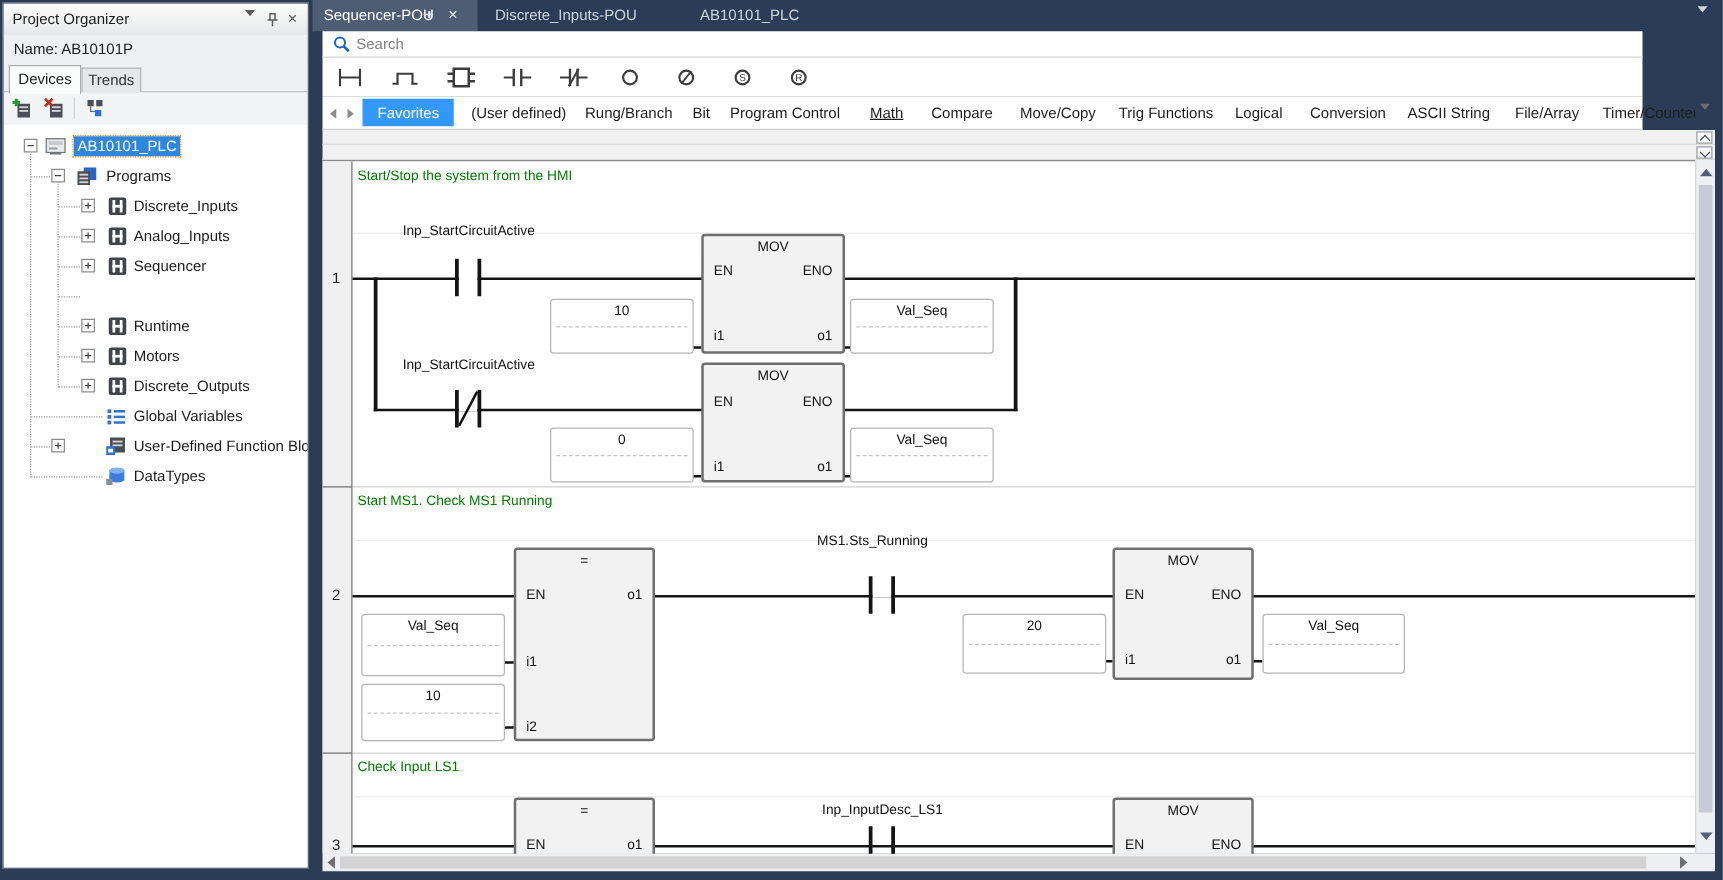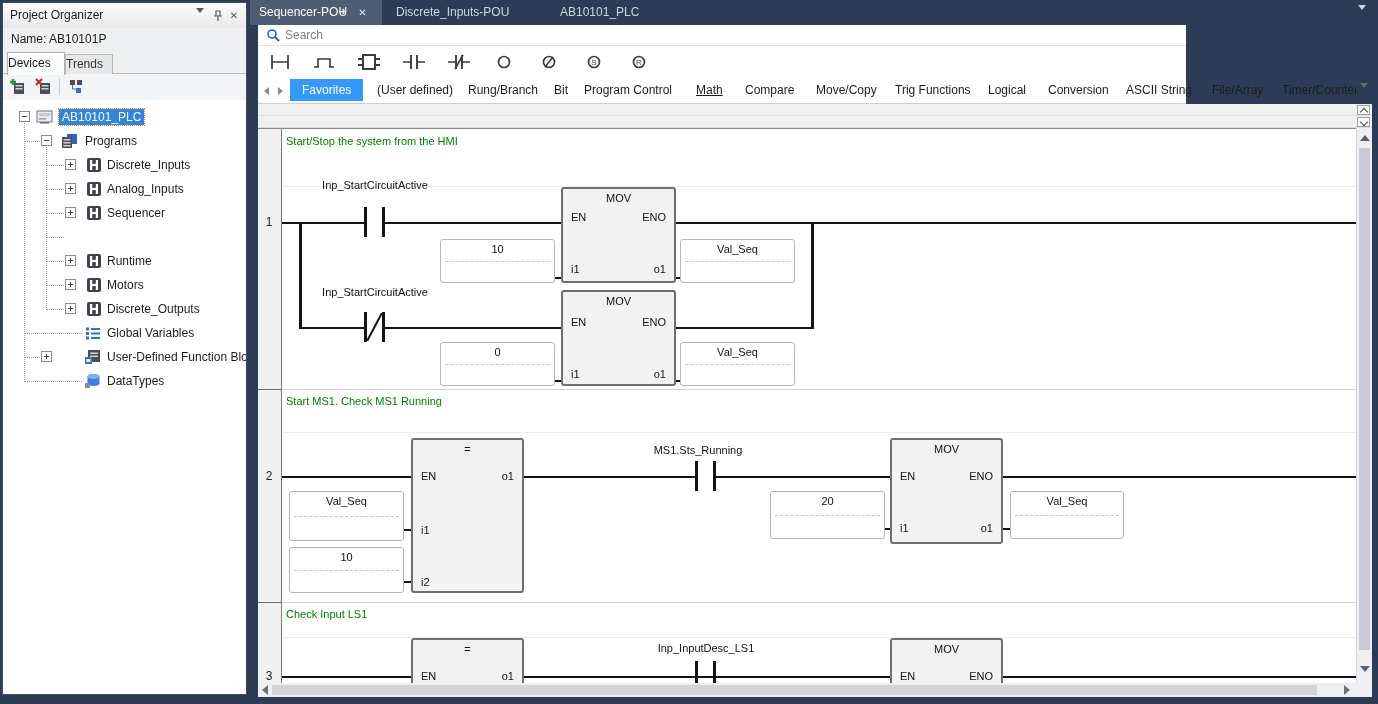--- a/index.html
+++ b/index.html
@@ -8,21 +8,21 @@
   .abs{position:absolute;}
 
   
   .po{left:2px;top:2px;width:245px;height:693px;background:#f0f1f2;border:1px solid #3e4c64;box-sizing:border-box;}
   .po-title{left:0;top:0;width:100%;height:25px;background:linear-gradient(#fcfcfc,#e7e8e9);border-bottom:1px solid #c9c9c9;}
   .po-title-text{left:7px;top:5px;color:#1e1e1e;}
   .po-title-ico{top:7px;width:12px;height:12px;color:#555;font-size:10px;line-height:12px;text-align:center;}
   .tri-down{width:0;height:0;border-left:4px solid transparent;border-right:4px solid transparent;border-top:5px solid #5a5a5a;}
   .po-name{left:0;top:25px;width:100%;height:22px;background:#eef0f1;}
   .po-tabs{left:0;top:47px;width:100%;height:24px;background:#eef0f1;border-bottom:1px solid #b9b9b9;box-sizing:border-box;}
-  .ptab{box-sizing:border-box;}
+  .ptab{box-sizing:border-box;text-align:center;}
   .ptab.active{left:4px;top:2px;width:58px;height:23px;background:#fbfcfc;border:1px solid #b0b0b0;border-bottom:none;line-height:21px;z-index:2;}
   .ptab.idle{left:62px;top:4px;width:48px;height:20px;background:#e6e7e8;border:1px solid #b6b6b6;border-bottom:none;line-height:18px;color:#333;}
   .po-toolbar{left:0;top:71px;width:100%;height:26px;background:#f3f4f5;}
   .po-tree{left:0;top:97px;width:243px;height:594px;background:#ffffff;overflow:hidden;}
 
   .trow{position:absolute;height:24px;left:0;width:100%;}
   .texp{position:absolute;width:11px;height:11px;top:6px;background:#fff;border:1px solid #8c8c8c;box-sizing:border-box;}
   .texp::before{content:'';position:absolute;left:2px;right:2px;top:4px;height:1px;background:#444;}
   .texp.plus::after{content:'';position:absolute;top:2px;bottom:2px;left:4px;width:1px;background:#444;}
   .tlabel{position:absolute;top:4px;line-height:16px;color:#1c1c1c;white-space:nowrap;}
@@ -31,21 +31,21 @@
   .doth{position:absolute;height:0;border-top:1px dotted #9b9b9b;}
   .ticon{position:absolute;top:4px;width:16px;height:16px;}
 
   
   .doctabs{left:250px;top:0;width:1128px;height:25px;}
   .dtab{position:absolute;top:0;height:25px;box-sizing:border-box;color:#cdd5df;line-height:25px;}
   .dtab.active{background:#4e5d74;color:#fff;}
   .dtab-x{position:absolute;top:6px;width:13px;height:13px;color:#dfe4ea;font-size:10px;line-height:13px;text-align:center;}
 
   
-  .erow{left:258px;width:928px;background:#fff;box-sizing:border-box;}
+  .erow{left:258px;width:1056px;background:#fff;box-sizing:border-box;}
   .searchrow{top:25px;height:21px;border-bottom:1px solid #e2e2e2;}
   .toolrow{top:46px;height:31px;}
   .catrow{top:77px;height:27px;border-bottom:1px solid #cfcfcf;}
   .strip{left:258px;width:1114px;height:12px;background:#f1f1f2;border-bottom:1px solid #dddddd;box-sizing:border-box;}
   .cat{position:absolute;top:6px;color:#1c1c1c;white-space:nowrap;}
   .cat.sel{top:2px;background:#3399ff;color:#fff;padding:4px 12px;}
   .navarr{position:absolute;top:10px;width:0;height:0;}
   .navarr.left{border-top:4px solid transparent;border-bottom:4px solid transparent;border-right:5px solid #8a8a8a;}
   .navarr.right{border-top:4px solid transparent;border-bottom:4px solid transparent;border-left:5px solid #8a8a8a;}
   .tbicon{position:absolute;top:5px;width:24px;height:22px;}
@@ -488,21 +488,21 @@
     </div>
     <div class="operand" style="left:31px;top:362px;width:115px;height:50px;">
       <span class="opval">Val_Seq</span>
         <span class="opdash"></span>
     </div>
     <div class="operand" style="left:31px;top:418px;width:115px;height:46px;">
       <span class="opval">10</span>
         <span class="opdash"></span>
     </div>
 
-    <div class="clabel" style="left:440px;top:315px;">MS1.Sts_Running</div>
+    <div class="clabel" style="left:440px;top:298px;">MS1.Sts_Running</div>
     <div class="contact" style="left:437px;top:332px;">
       <span class="cbar l"></span>
         <span class="cbar r"></span>
     </div>
 
     <div class="stub" style="left:625px;top:399px;width:7px;"></div>
     <div class="stub" style="left:743px;top:399px;width:9px;"></div>
     <div class="block" style="left:632px;top:309px;width:113px;height:106px;">
       <span class="btitle">MOV</span>
       <span class="pin" style="left:8px;top:30px;">EN</span>

